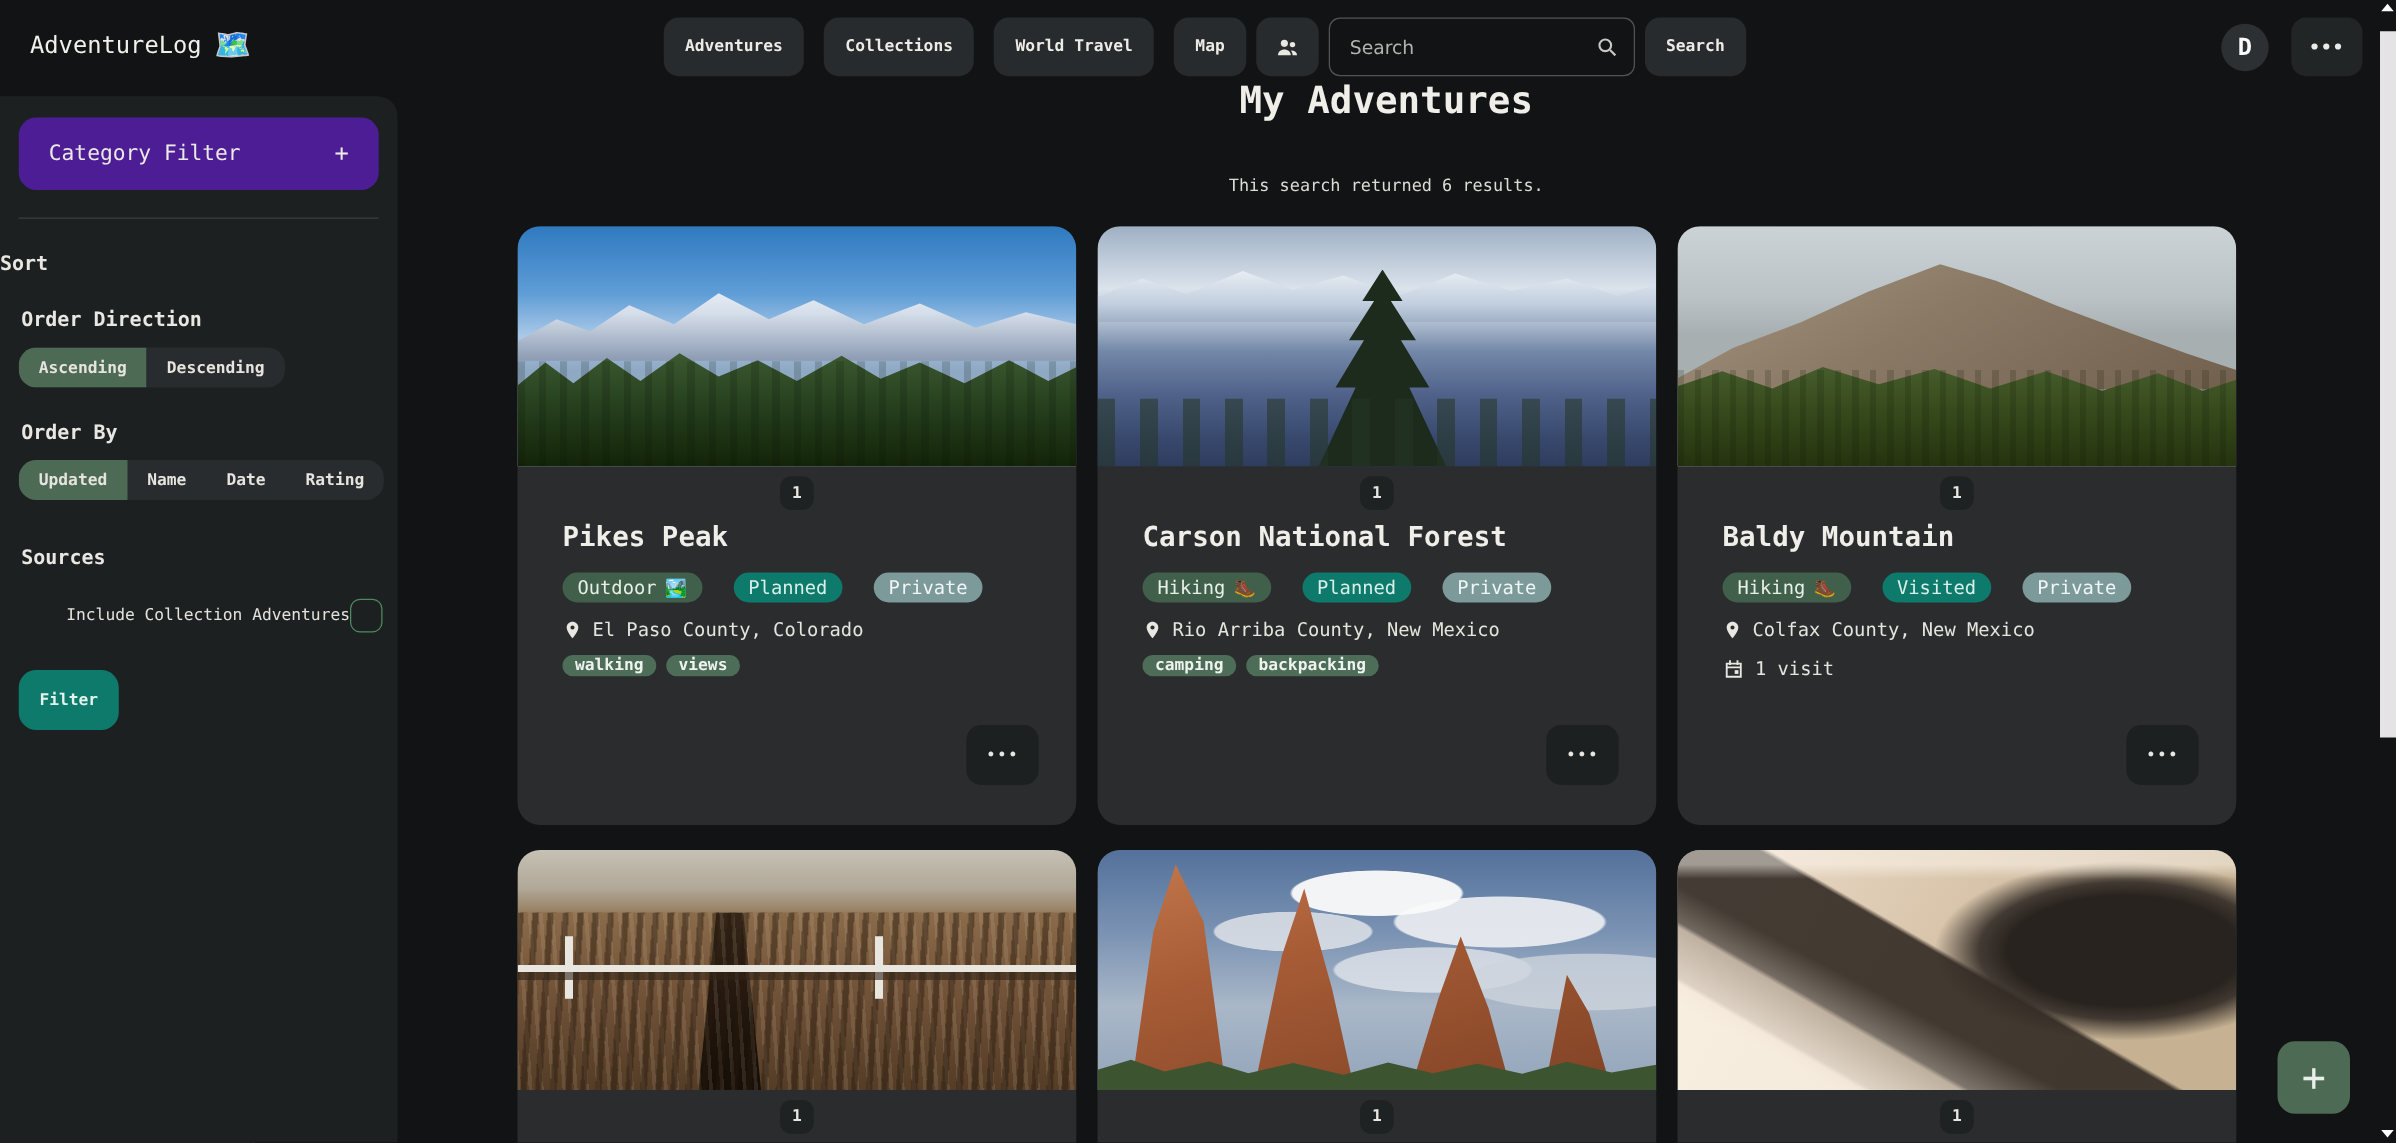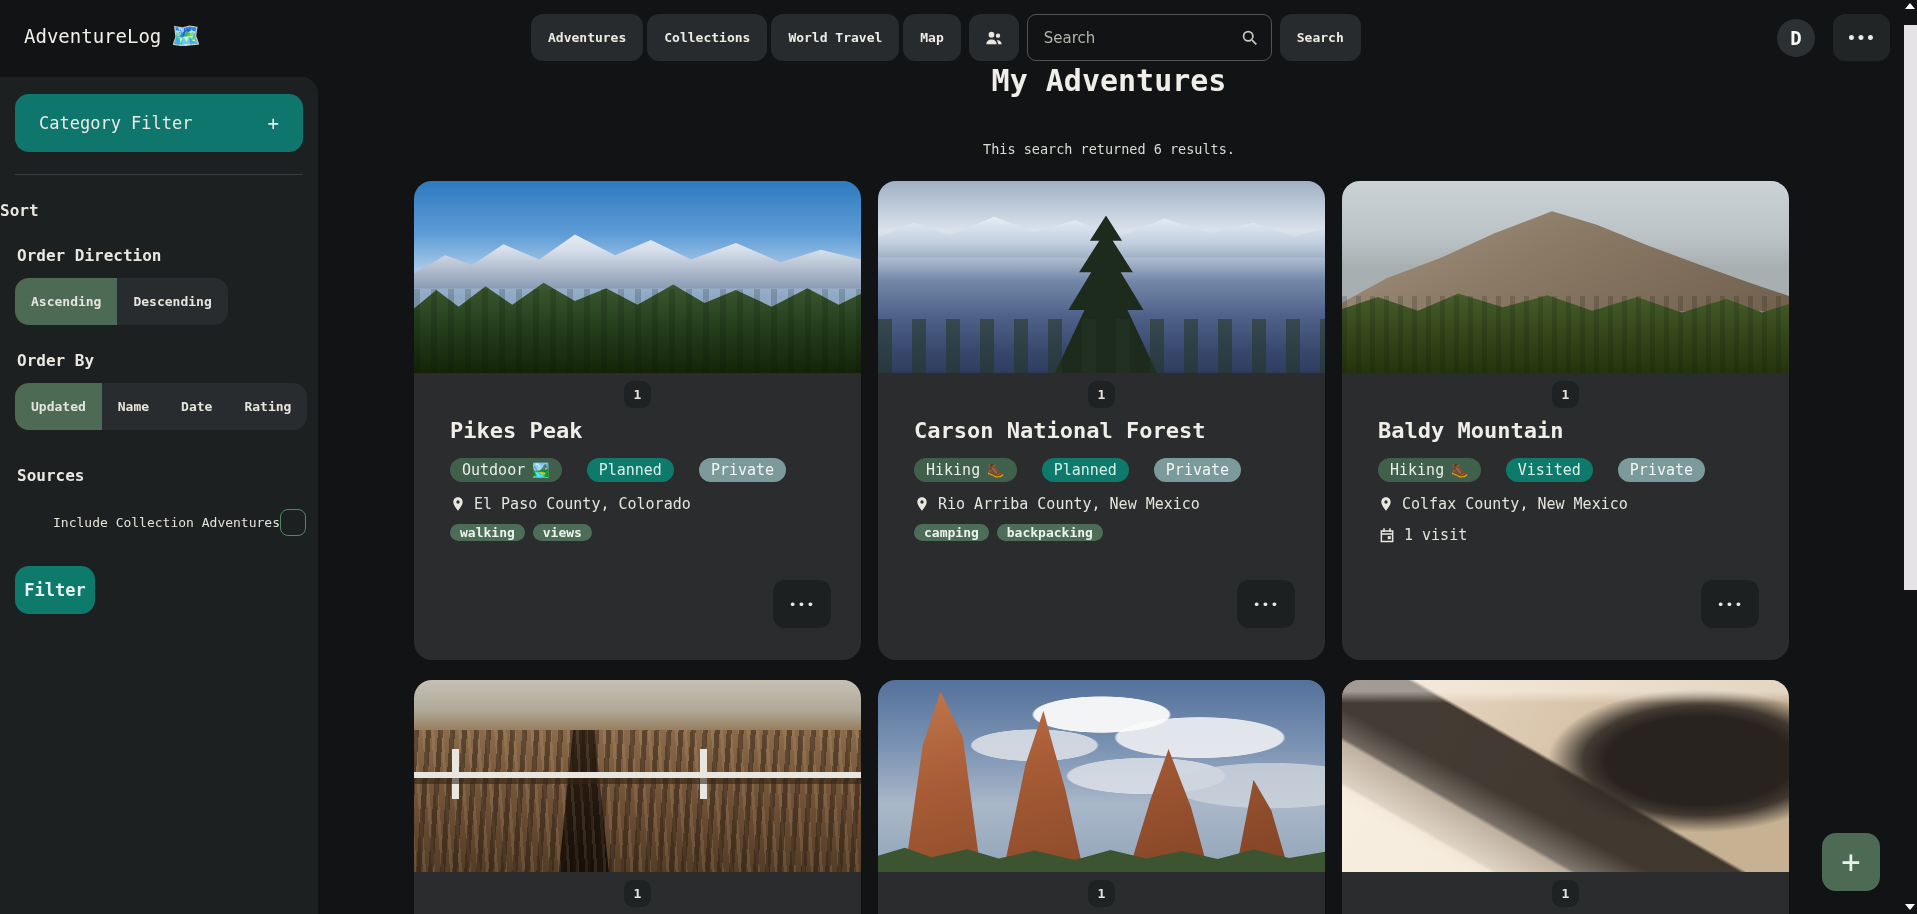--- a/index.html
+++ b/index.html
@@ -30,39 +30,39 @@
          stroke-width:2; fill:none; }
   .nav-right { position:absolute; right:27px; top:14px; display:flex; gap:18px; align-items:center; }
   .avatar { width:38px; height:38px; border-radius:50%; background:#2d3033; color:#fafafa;
             font-size:19px; font-weight:bold; display:flex; align-items:center; justify-content:center;
             cursor:pointer; }
   .dots { width:57px; letter-spacing:1px; font-size:14px; background:#222526; }
 
   
   aside { position:absolute; left:0; top:77px; bottom:0; width:318px; background:#1d2021;
           border-top-right-radius:16px; }
-  .collapse { margin:17px 15px 0; height:58px; background:#0f766e; border-radius:14px;
+  .collapse { margin:17px 15px 0; height:58px; background:#4c1d95; border-radius:14px;
               display:flex; align-items:center; justify-content:space-between; padding:0 24px;
               font-size:17px; color:#eceae5; cursor:pointer; }
   .collapse .plus { font-size:19px; }
   .divider { margin:22px 15px 0; border-top:1px solid #3b3e40; }
   .sort-title { margin-top:26px; font-size:16px; font-weight:bold; }
   .side-label { margin:26px 0 0 17px; font-size:16px; font-weight:bold; }
   .seg-group { margin:13px 0 0 15px; display:inline-flex; border-radius:14px; overflow:hidden;
                background:#292c2e; }
-  .seg { height:47px; padding:0 16px; background:transparent; color:#e6e4df; font-size:13px;
+  .seg { height:32px; padding:0 16px; background:transparent; color:#e6e4df; font-size:13px;
          font-weight:bold; display:flex; align-items:center; }
   .seg.active { background:#4d6a55; }
   .sources-title { margin:36px 0 0 17px; font-size:16px; font-weight:bold; }
   .include-row { margin:24px 12px 0 18px; display:flex; align-items:center;
                  justify-content:flex-end; font-size:13px; color:#e4e2dc; }
   .checkbox { width:26px; height:27px; border:1px solid #4e8a5f; border-radius:8px;
               background:transparent; cursor:pointer; flex:none; }
   .filter-btn { margin:30px 0 0 15px; width:80px; height:48px; border-radius:14px;
-                background:#0e7a6c; color:#e3f2ec; font-size:17px; font-weight:bold; }
+                background:#0e7a6c; color:#e3f2ec; font-size:13px; font-weight:bold; }
 
   
   h1 { position:absolute; left:318px; right:17px; top:63px; text-align:center;
        font-size:30px; font-weight:bold; color:#f0eee9; }
   .results { position:absolute; left:318px; right:17px; top:141px; text-align:center;
              font-size:13.5px; color:#dddbd5; }
   .grid { position:absolute; left:414px; top:181px; display:grid;
           grid-template-columns:repeat(3,447px); column-gap:17px; row-gap:20px; }
   .card { width:447px; height:479px; background:#2a2c2d; border-radius:18px; position:relative;
           overflow:hidden; }
@@ -169,21 +169,21 @@
 </style>
 </head>
 <body>
 
 <header>
   <div class="logo">
     <span>AdventureLog</span>
     <span class="logo-emoji">🗺️</span>
   </div>
   <div class="nav-center">
-    <div class="nav-links" id="nav-links" style="display:flex;gap:4px;">
+    <div class="nav-links" id="nav-links" style="display:flex;gap:16px;">
         <button class="nav-btn">Adventures</button>
         <button class="nav-btn">Collections</button>
         <button class="nav-btn">World Travel</button>
         <button class="nav-btn">Map</button>
       </div>
     <button class="nav-btn icon-btn">
       <svg viewBox="0 0 24 24">
         <circle cx="9" cy="8" r="3.4"></circle>
         <path d="M2.8 19.5c0-3.4 2.8-5.6 6.2-5.6s6.2 2.2 6.2 5.6z"></path>
         <circle cx="16.8" cy="9.2" r="2.6"></circle>

